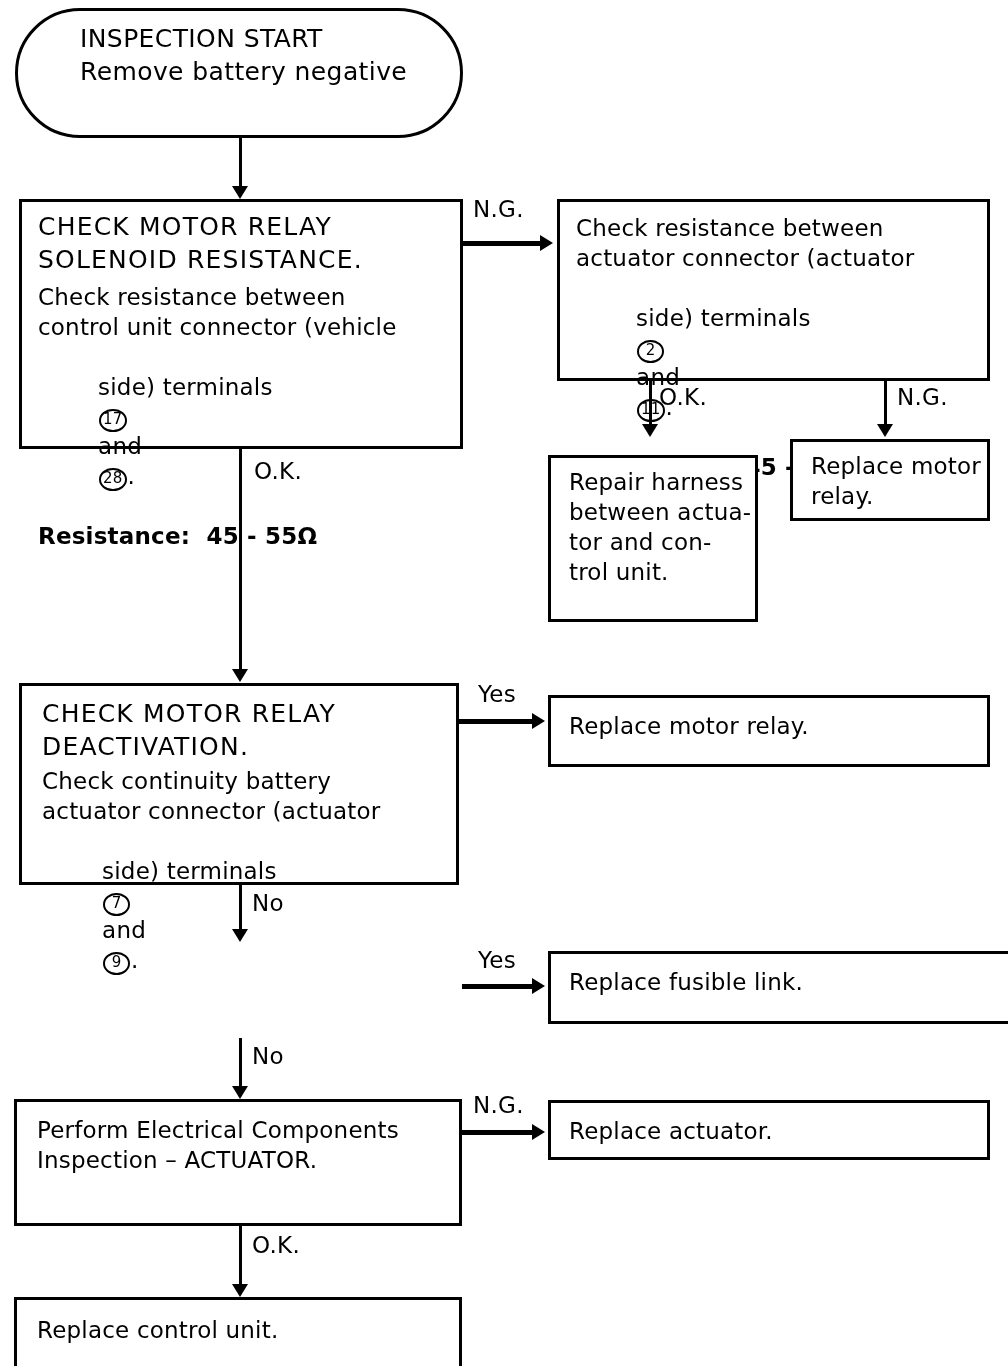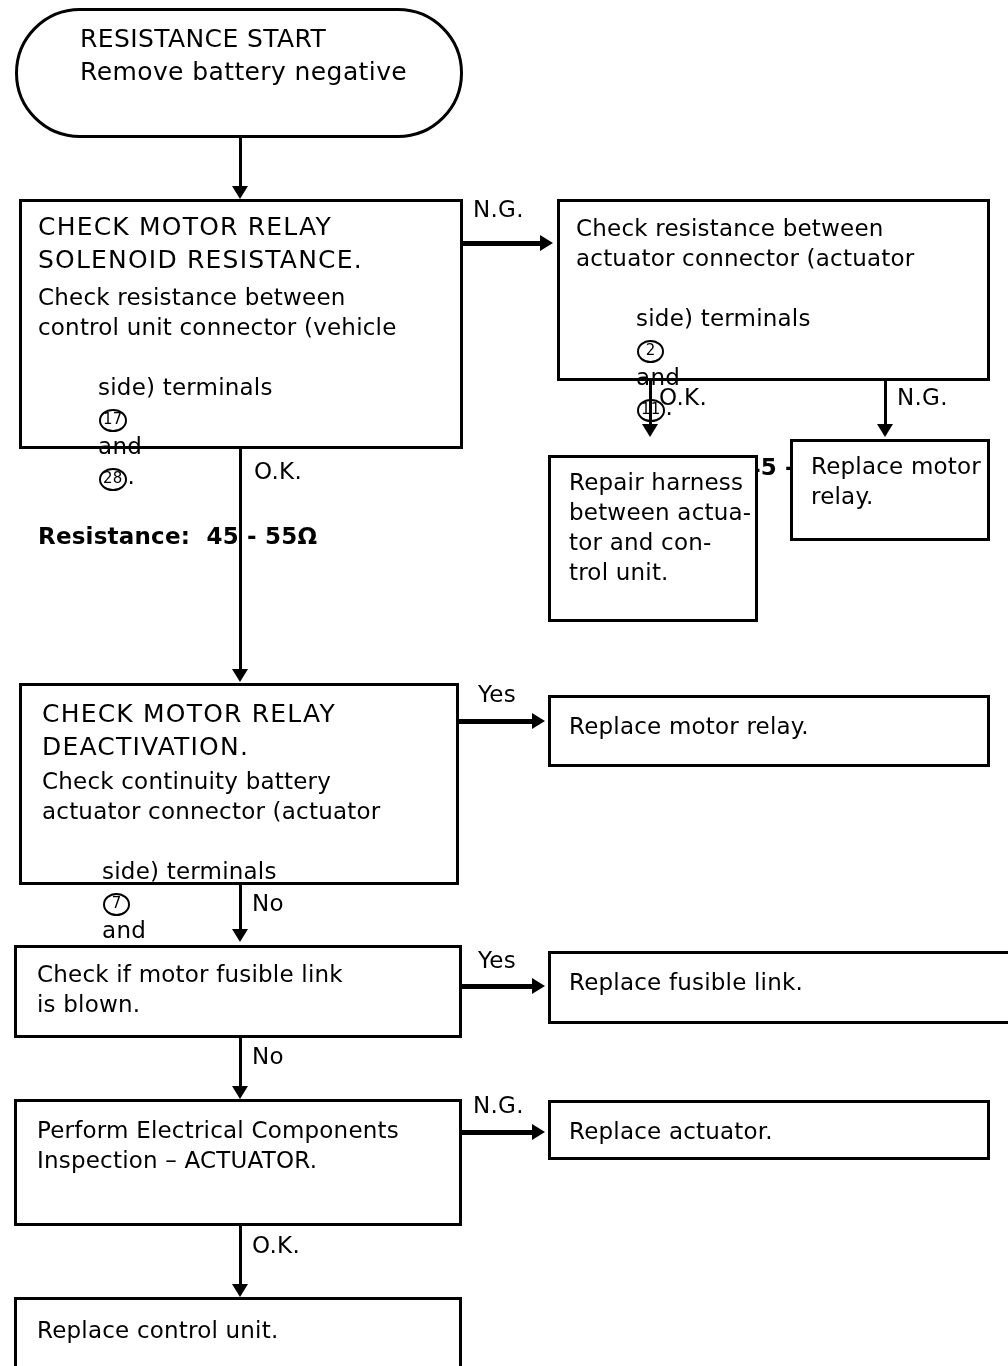--- a/index.html
+++ b/index.html
@@ -105,21 +105,21 @@
     white-space:nowrap;
   }
 </style>
 </head>
 <body>
 
 <div id="sheet">
 
   <div class="node start" style="left:15px; top:8px; width:448px; height:130px;">
     <div class="inner" style="padding-top:12px; padding-left:62px;">
-      <span class="line startline">RESISTANCE START</span>
+      <span class="line startline">INSPECTION START</span>
       <span class="line startline">Remove battery negative</span>
     </div>
   </div>
 
   <div class="vline" style="left:239px; top:138px; height:50px;"></div>
   <div class="arrow-down" style="left:232px; top:186px;"></div>
 
   <div class="node" style="left:19px; top:199px; width:444px; height:250px;">
     <div class="inner" style="padding-top:9px; padding-left:16px;">
       <span class="line hdr">CHECK MOTOR RELAY</span>
@@ -164,21 +164,21 @@
 
   <div class="node" style="left:548px; top:439px; width:210px; height:167px;margin-top:16px;">
     <div class="inner" style="padding-top:10px; padding-left:18px;">
       <span class="line body">Repair harness</span>
       <span class="line body">between actua-</span>
       <span class="line body">tor and con-</span>
       <span class="line body">trol unit.</span>
     </div>
   </div>
 
-  <div class="node" style="left:790px; top:439px; width:200px; height:102px;">
+  <div class="node" style="left:790px; top:439px; width:200px; height:82px;">
     <div class="inner" style="padding-top:10px; padding-left:18px;">
       <span class="line body">Replace motor</span>
       <span class="line body">relay.</span>
     </div>
   </div>
 
   <div class="vline" style="left:239px; top:449px; height:222px;"></div>
   <div class="arrow-down" style="left:232px; top:669px;"></div>
   <div class="edge-label" style="left:254px; top:458px;">O.K.</div>
 
@@ -204,26 +204,20 @@
   <div class="node" style="left:548px; top:695px; width:442px; height:72px;">
     <div class="inner" style="padding-top:14px; padding-left:18px;">
       <span class="line body">Replace motor relay.</span>
     </div>
   </div>
 
   <div class="vline" style="left:239px; top:885px; height:46px;"></div>
   <div class="arrow-down" style="left:232px; top:929px;"></div>
   <div class="edge-label" style="left:252px; top:890px;">No</div>
 
-  <div class="node" style="left:14px; top:945px; width:448px; height:93px;">
-    <div class="inner" style="padding-top:12px; padding-left:20px;">
-      <span class="line body">Check if motor fusible link</span>
-      <span class="line body">is blown.</span>
-    </div>
-  </div>
 
   <div class="hline thick" style="left:462px; top:984px; width:74px;"></div>
   <div class="arrow-right" style="left:532px; top:978px;"></div>
   <div class="edge-label" style="left:478px; top:947px;">Yes</div>
 
   <div class="node" style="left:548px; top:951px; width:528px; height:73px;">
     <div class="inner" style="padding-top:14px; padding-left:18px;">
       <span class="line body">Replace fusible link.</span>
     </div>
   </div>

